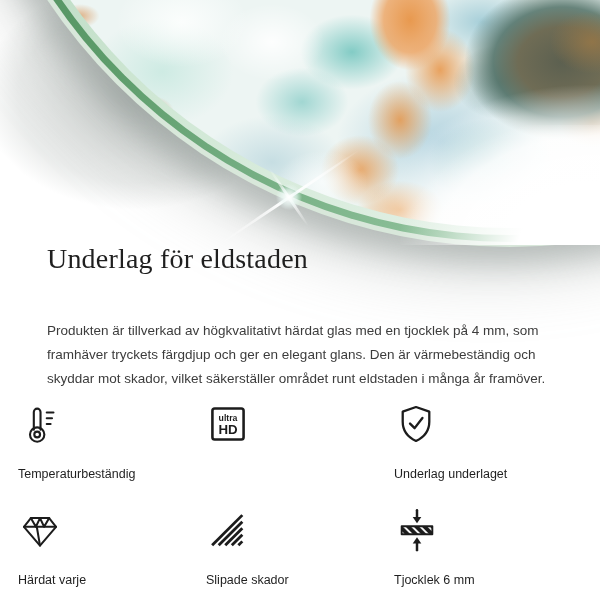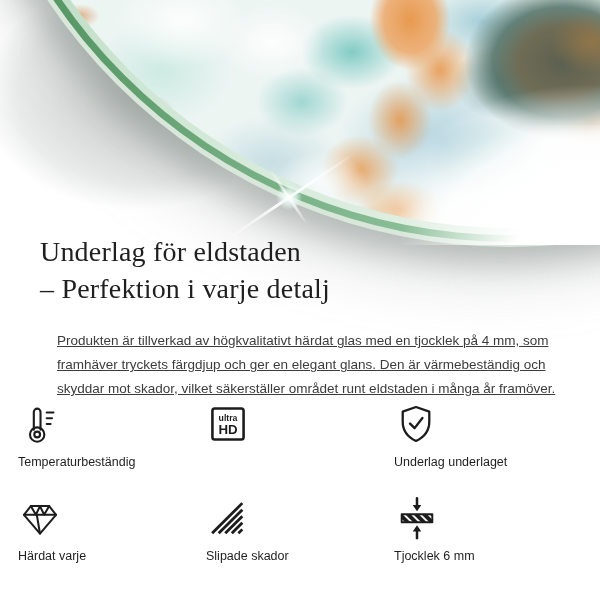--- a/index.html
+++ b/index.html
@@ -55,36 +55,36 @@
   .sparkle{position:absolute;left:289px;top:197px;width:0;height:0;}
   .sparkle .ray1,.sparkle .ray2,.sparkle .glow{position:absolute;border-radius:50%;}
   .sparkle .ray1{width:170px;height:3px;left:-85px;top:-1.5px;transform:rotate(-34deg);
     background:linear-gradient(90deg,rgba(255,255,255,0) 0%,rgba(255,255,255,0.95) 42%,#ffffff 50%,rgba(255,255,255,0.95) 58%,rgba(255,255,255,0) 100%);}
   .sparkle .ray2{width:70px;height:2.5px;left:-35px;top:-1.25px;transform:rotate(56deg);
     background:linear-gradient(90deg,rgba(255,255,255,0) 0%,#ffffff 50%,rgba(255,255,255,0) 100%);}
   .sparkle .glow{width:26px;height:26px;left:-13px;top:-13px;
     background:radial-gradient(circle,rgba(255,255,255,1) 0%,rgba(235,248,245,0.7) 40%,rgba(255,255,255,0) 72%);}
   
   .headline{
-    position:absolute;left:40px;top:233px;margin:0;
+    position:absolute;left:40px;top:233px;margin:7px;
     font-family:"Liberation Serif","DejaVu Serif",serif;font-weight:500;
     font-size:28px;line-height:37px;color:#1f1f1f;letter-spacing:0.2px;
   }
   .intro{
-    position:absolute;left:40px;top:312px;width:528px;margin:17px;
-    font-size:13.5px;line-height:24px;color:#3c3c3c;text-decoration:underline;
+    position:absolute;left:40px;top:312px;width:528px;margin:7px;
+    font-size:13.5px;line-height:24px;color:#3c3c3c;
   }
   
   .features{
     position:absolute;left:18px;top:399px;width:564px;
     display:grid;grid-template-columns:1fr 1fr 1fr;row-gap:24px;
   }
   .feature{display:flex;flex-direction:column;align-items:flex-start;}
   .icon-wrap{height:50px;display:flex;align-items:center;justify-content:center;}
-  .feature .label{margin-top:6px;font-size:12.5px;color:#1f1f1f;}
+  .feature .label{margin-top:18px;font-size:12.5px;color:#1f1f1f;}
   .icon-wrap svg{stroke:#1c1c1c;fill:none;stroke-width:2.2;stroke-linecap:round;stroke-linejoin:round;}
   .icon-wrap svg text{stroke:none;fill:#1c1c1c;font-family:"Liberation Sans",sans-serif;}
 </style>
 </head>
 <body>
 
 <div class="page">
 
   <div class="hero">
     <div class="soft-shadow"></div>
@@ -93,21 +93,21 @@
     <div class="circ rim-light"></div>
     <div class="circ surface"></div>
     <div class="glass-fade"></div>
     <div class="sparkle">
       <div class="ray1"></div>
         <div class="ray2"></div>
         <div class="glow"></div>
     </div>
   </div>
 
-  <h1 class="headline"><span>Underlag för eldstaden</span><br><span>– Perfektion i varje detalj</span></h1>
+  <h1 class="headline"><span>Underlag för eldstaden</span><br></h1>
 
   <p class="intro">Produkten är tillverkad av högkvalitativt härdat glas med en tjocklek på 4 mm, som framhäver tryckets färgdjup och ger en elegant glans. Den är värmebeständig och skyddar mot skador, vilket säkerställer området runt eldstaden i många år framöver.</p>
 
   <div class="features">
 
     <div class="feature">
       <div class="icon-wrap">
         <svg width="46" height="46" viewBox="0 0 48 48">
           <path d="M16.5 30 V11.5 a3.5 3.5 0 0 1 7 0 V30"></path>
           <circle cx="20" cy="35" r="7.5"></circle>

